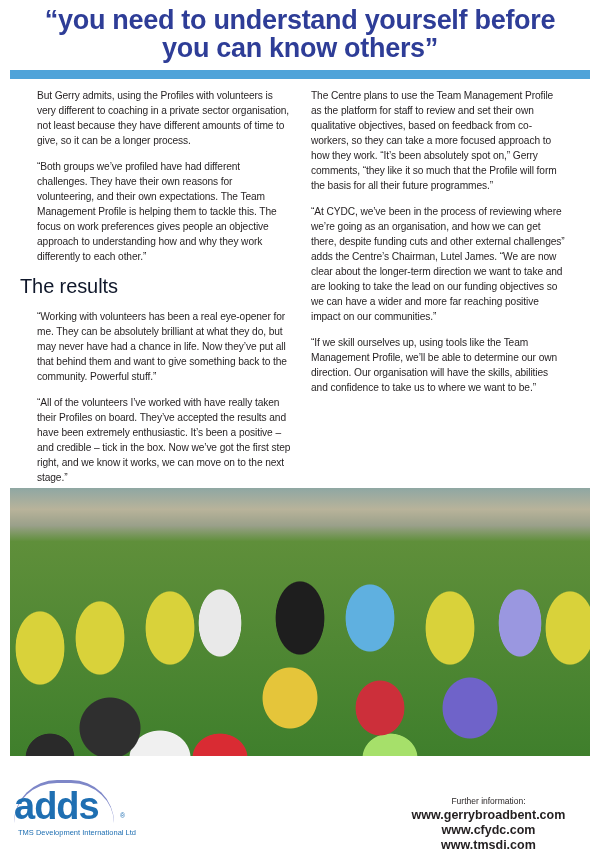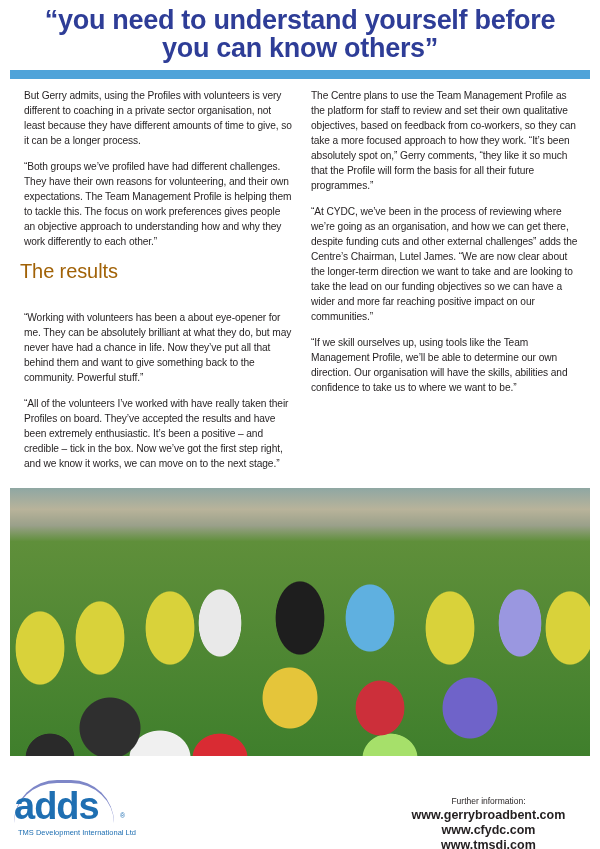--- a/index.html
+++ b/index.html
@@ -14,24 +14,24 @@
   }
   .headline span { display: block; }
   .rule {
     position: absolute; left: 10px; top: 70px; width: 580px; height: 9px; background: #4fa3d9;
   }
   .col {
     position: absolute; top: 88px; width: 272px; font-size: 10.2px; line-height: 15px;
     letter-spacing: -0.1px;
   }
   .col.left { left: 20px; }
-  .col.right { left: 307px; }
-  .col p { margin: 0 0 11px 4px; }
+  .col.right { left: 294px; }
+  .col p { margin: 0 0 11px 17px; }
   .section-title {
-    color: #a16207; font-size: 20px; line-height: 22px; margin: 3px 0 28px 0; font-weight: normal;
+    color: #0f172a; font-size: 20px; line-height: 22px; margin: 3px 0 12px 0; font-weight: normal;
   }
   .photo {
     position: absolute; left: 10px; top: 488px; width: 580px; height: 268px; overflow: hidden;
     background:
       linear-gradient(180deg, #8fa7a3 0%, #b8b39a 8%, #9aa08a 14%, #5f8f3a 20%, #3f7f2c 100%);
   }
   .photo .crowd {
     position: absolute; left: 0; right: 0; top: 40px; bottom: 0;
     background:
       radial-gradient(ellipse 40px 60px at 30px 120px, #d9d23a 60%, transparent 62%),
@@ -83,21 +83,21 @@
   <span>“you need to understand yourself before</span>
   <span>you can know others”</span>
 </div>
 
 <div class="rule"></div>
 
 <div class="col left">
   <p>But Gerry admits, using the Profiles with volunteers is very different to coaching in a private sector organisation, not least because they have different amounts of time to give, so it can be a longer process.</p>
   <p>“Both groups we’ve profiled have had different challenges. They have their own reasons for volunteering, and their own expectations. The Team Management Profile is helping them to tackle this. The focus on work preferences gives people an objective approach to understanding how and why they work differently to each other.”</p>
   <h2 class="section-title">The results</h2>
-  <p>“Working with volunteers has been a about eye-opener for me. They can be absolutely brilliant at what they do, but may never have had a chance in life. Now they’ve put all that behind them and want to give something back to the community. Powerful stuff.”</p>
+  <p>“Working with volunteers has been a real eye-opener for me. They can be absolutely brilliant at what they do, but may never have had a chance in life. Now they’ve put all that behind them and want to give something back to the community. Powerful stuff.”</p>
   <p>“All of the volunteers I’ve worked with have really taken their Profiles on board. They’ve accepted the results and have been extremely enthusiastic. It’s been a positive – and credible – tick in the box. Now we’ve got the first step right, and we know it works, we can move on to the next stage.”</p>
 </div>
 
 <div class="col right">
   <p>The Centre plans to use the Team Management Profile as the platform for staff to review and set their own qualitative objectives, based on feedback from co-workers, so they can take a more focused approach to how they work. “It’s been absolutely spot on,” Gerry comments, “they like it so much that the Profile will form the basis for all their future programmes.”</p>
   <p>“At CYDC, we’ve been in the process of reviewing where we’re going as an organisation,  and how we can get there, despite funding cuts and other external challenges” adds the Centre’s Chairman, Lutel James. “We are now clear about the longer-term direction we want to take and are looking to take the lead on our funding objectives so we can have a wider and more far reaching positive impact on our communities.”</p>
   <p>“If we skill ourselves up, using tools like the Team Management Profile, we’ll be able to determine our own direction. Our organisation will have the skills, abilities and confidence to take us to where we want to be.”</p>
 </div>
 
 <div class="photo" role="img" aria-label="Group photo of volunteers and young people on a grass field">

